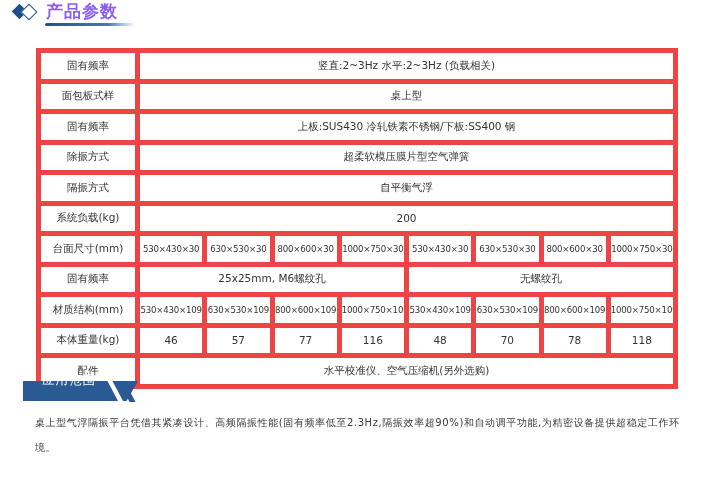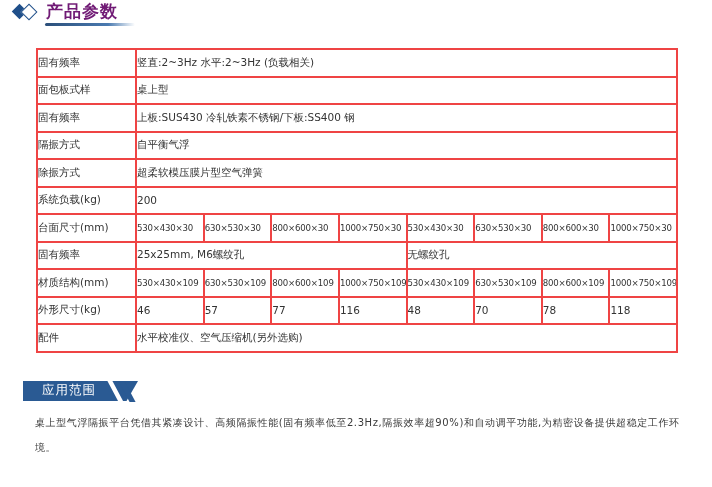--- a/index.html
+++ b/index.html
@@ -2,36 +2,36 @@
 <html><head>
 <meta charset="utf-8">
 <style>
   html, body { margin:0; padding:0; background:#ffffff; }
   body { width:712px; height:487px; position:relative; overflow:hidden;
          font-family:"DejaVu Sans", "Liberation Sans", sans-serif; color:#333; }
   .hdr { position:absolute; left:0; top:0; width:712px; height:30px; }
   .diamond-wrap { position:absolute; left:12px; top:3px; width:28px; height:18px; }
   .d1 { position:absolute; left:2px; top:3px; width:11px; height:11px; background:#1f4f8a; transform:rotate(45deg); }
   .d2 { position:absolute; left:11px; top:3px; width:10px; height:10px; border:1.5px solid #1f4f8a; transform:rotate(45deg); background:#fff; }
-  .hdr-title { position:absolute; left:46px; top:0px; font-size:17px; font-weight:bold; color:#701a75;
+  .hdr-title { position:absolute; left:46px; top:0px; font-size:17px; font-weight:bold; color:#8b5cf6;
                font-family:"DejaVu Serif", "Liberation Serif", serif; letter-spacing:1px; }
   .hdr-line { position:absolute; left:45px; top:23px; width:90px; height:3px;
               background:linear-gradient(to right, #2b4f7a, #4a7ab0 70%, rgba(74,122,176,0)); border-radius:2px; }
 
   table.spec { position:absolute; left:36px; top:48px; width:642px; border-collapse:collapse; table-layout:fixed;
                border:1.5px solid #4a6a99; font-size:10.5px; }
-  table.spec td { border:2px solid #ef4444; height:25.5px; padding:0; text-align:left; vertical-align:middle;
+  table.spec td { border:5px solid #ef4444; height:25.5px; padding:0; text-align:center; vertical-align:middle;
                   color:#333; white-space:nowrap; overflow:hidden; }
   table.spec td.lbl { width:99px; font-size:10.5px; }
   table.spec td.sm { font-size:8.6px; letter-spacing:-0.2px; }
   table.spec td.lbl { border-right:1.5px solid #4a6a99; }
 
   .sec-tab { position:absolute; left:23px; top:381px; width:115px; height:20px; background:#2a5a93;
              clip-path:polygon(0 0, 100% 0, 90% 100%, 0 100%); }
-  .sec-tab-label { position:absolute; left:42px; top:382px; font-size:12.5px; color:#ffffff; letter-spacing:1px; }
+  .sec-tab-label { position:absolute; left:42px; top:372px; font-size:12.5px; color:#ffffff; letter-spacing:1px; }
   .sec-slash { position:absolute; left:124px; top:381px; width:6px; height:21px; background:#2a5a93; transform:skewX(28deg); }
   .sec-slash2 { position:absolute; left:113px; top:381px; width:5px; height:21px; background:#fff; transform:skewX(28deg); }
   .desc { position:absolute; left:35px; top:410px; width:660px; font-size:10px; line-height:25px; color:#3a3a3a; letter-spacing:0.6px; }
 </style>
 </head>
 <body>
 
 <div class="hdr">
   <div class="diamond-wrap">
     <div class="d1"></div>
@@ -60,26 +60,26 @@
   </tr>
   <tr>
     <td class="lbl">面包板式样</td>
     <td colspan="8">桌上型</td>
   </tr>
   <tr>
     <td class="lbl">固有频率</td>
     <td colspan="8">上板:SUS430 冷轧铁素不锈钢/下板:SS400 钢</td>
   </tr>
   <tr>
+    <td class="lbl">除振方式</td>
+    <td colspan="8">超柔软模压膜片型空气弹簧</td>
+  </tr>
+  <tr>
     <td class="lbl">隔振方式</td>
     <td colspan="8">自平衡气浮</td>
-  </tr>
-  <tr>
-    <td class="lbl">除振方式</td>
-    <td colspan="8">超柔软模压膜片型空气弹簧</td>
   </tr>
   <tr>
     <td class="lbl">系统负载(kg)</td>
     <td colspan="8">200</td>
   </tr>
   <tr>
     <td class="lbl">台面尺寸(mm)</td>
     <td class="sm">530×430×30</td>
     <td class="sm">630×530×30</td>
     <td class="sm">800×600×30</td>
@@ -99,21 +99,21 @@
     <td class="sm">530×430×109</td>
     <td class="sm">630×530×109</td>
     <td class="sm">800×600×109</td>
     <td class="sm">1000×750×109</td>
     <td class="sm">530×430×109</td>
     <td class="sm">630×530×109</td>
     <td class="sm">800×600×109</td>
     <td class="sm">1000×750×109</td>
   </tr>
   <tr>
-    <td class="lbl">外形尺寸(kg)</td>
+    <td class="lbl">本体重量(kg)</td>
     <td>46</td>
     <td>57</td>
     <td>77</td>
     <td>116</td>
     <td>48</td>
     <td>70</td>
     <td>78</td>
     <td>118</td>
   </tr>
   <tr>

